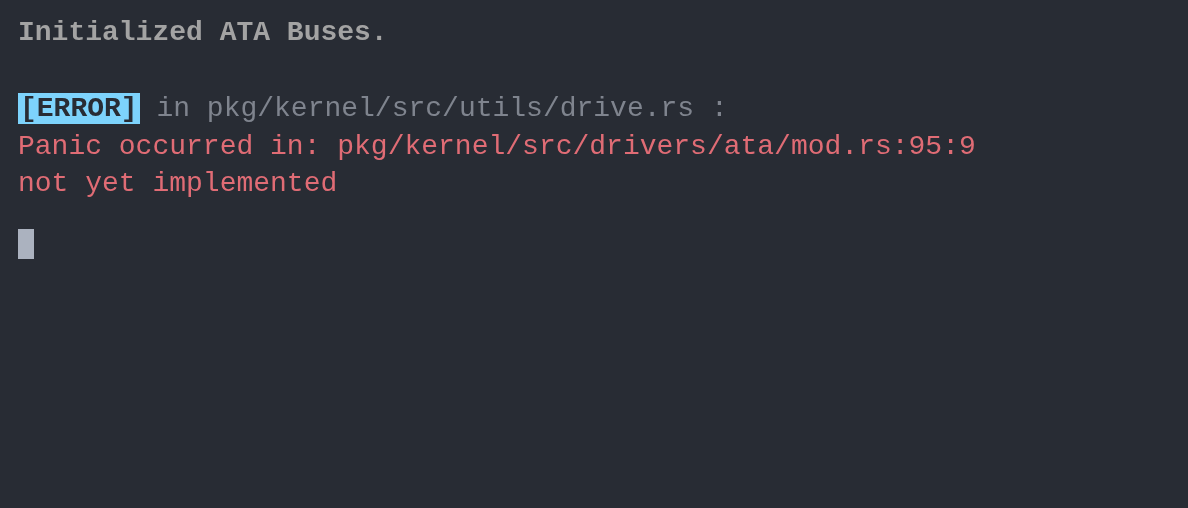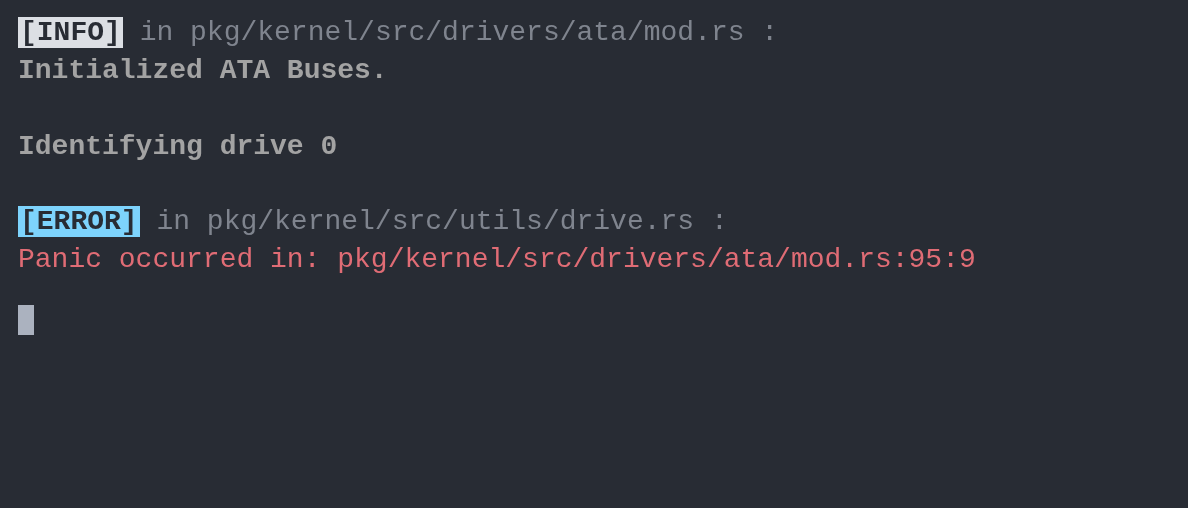--- a/index.html
+++ b/index.html
@@ -66,27 +66,26 @@
       vertical-align: bottom;
     }
   </style>
 </head>
 <body>
 
 
 
 <div id="log-container">
     <div class="log-entry">
-      <div class="log-header"><span class="tag tag-info">[INFO]</span><span class="in-text"> in </span><span class="path-text">pkg/kernel/src/drivers/ata/mod.rs</span><span class="colon-text"> :</span></div>
       <div class="msg-white">Initialized ATA Buses.</div>
     </div>
     <div class="log-entry">
-      <div class="msg-white">Identifying drive 0</div>
     </div>
     <div class="log-entry">
       <div class="log-header"><span class="tag tag-error">[ERROR]</span><span class="in-text"> in </span><span class="path-text">pkg/kernel/src/utils/drive.rs</span><span class="colon-text"> :</span></div>
       <div class="msg-error">Panic occurred in: pkg/kernel/src/drivers/ata/mod.rs:95:9</div>
+      <div class="msg-error">not yet implemented</div>
     </div>
   </div>
 <span class="cursor"></span>
 
 
 
 
 </body></html>

